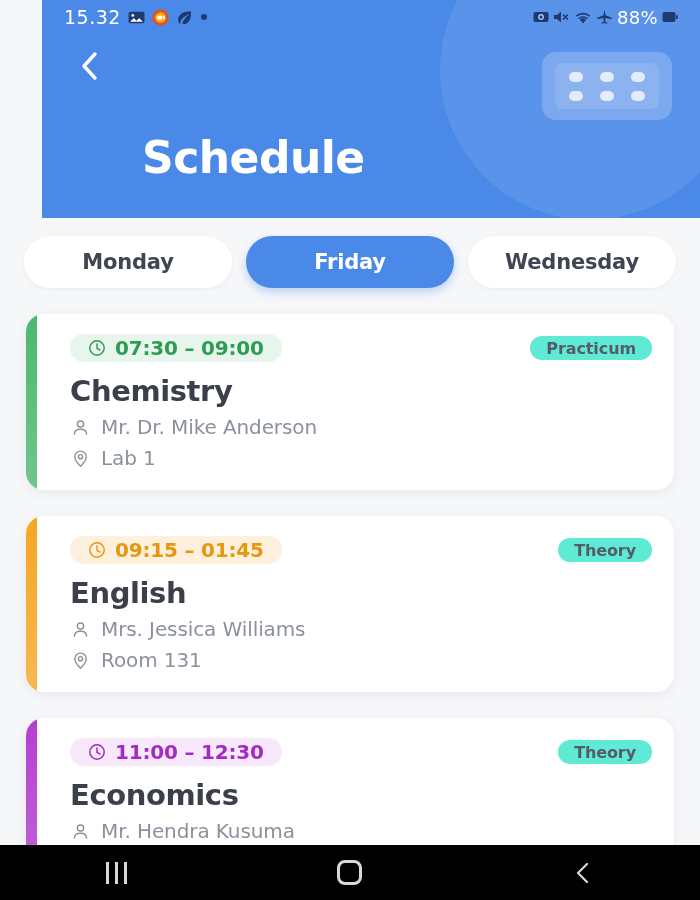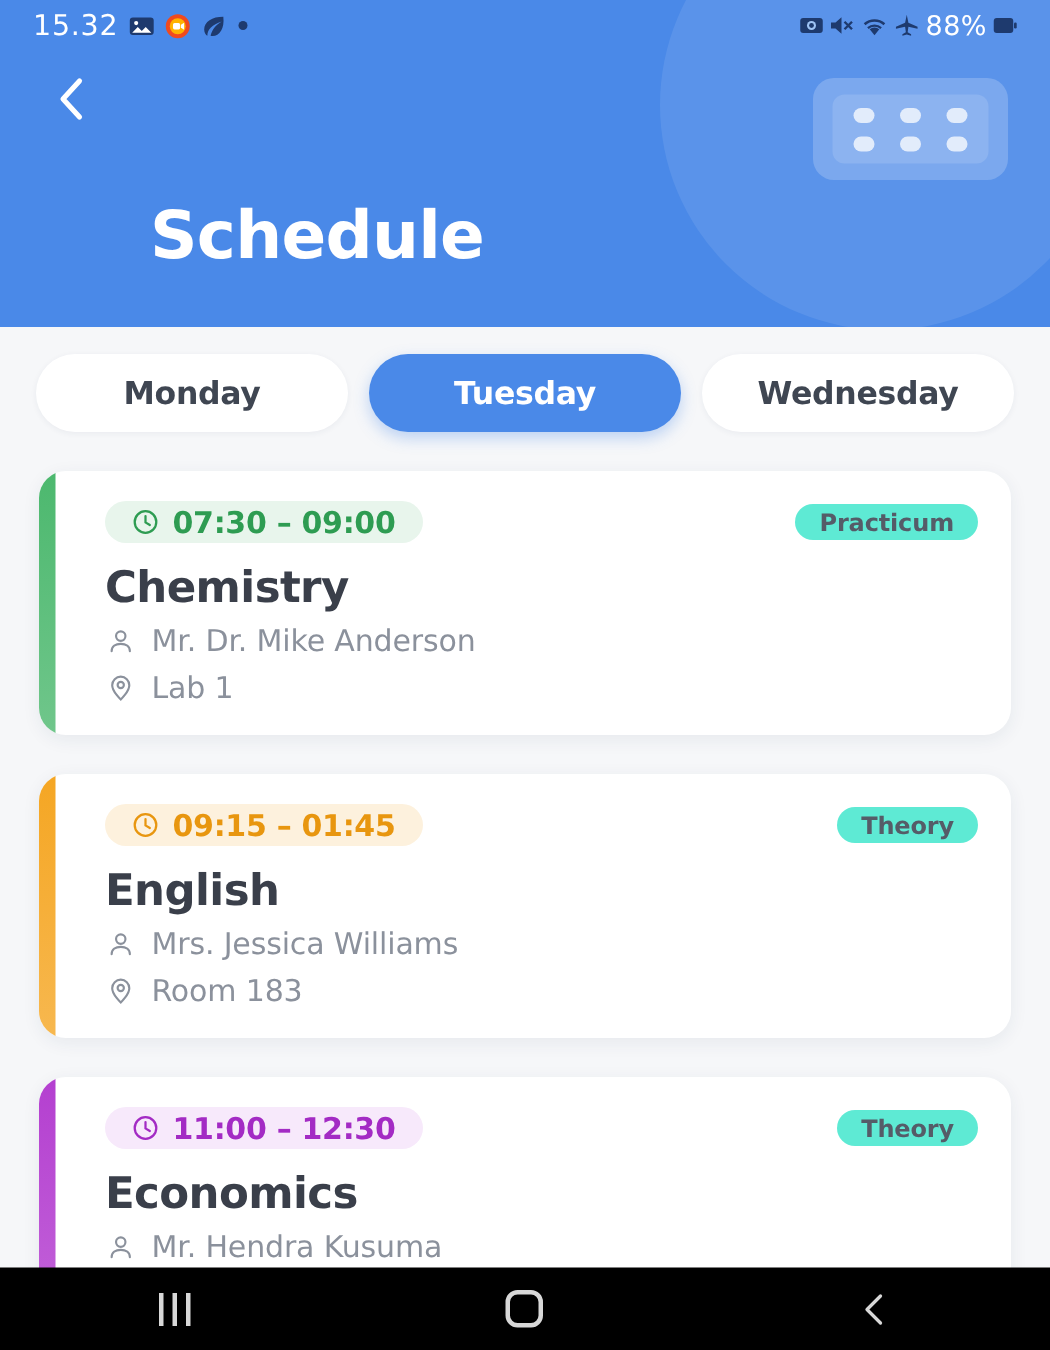--- a/index.html
+++ b/index.html
@@ -10,20 +10,21 @@
     overflow:hidden;
     position:relative;
   }
 
   
   .header {
     position:relative;
     height:218px;
     background:#4a89e8;
     overflow:hidden;
+    margin-left:42px;
   }
   .header-blob {
     position:absolute;
     right:-40px; top:-80px;
     width:300px; height:300px;
     border-radius:50%;
     background:rgba(255,255,255,0.09);
   }
   .status-bar {
     position:relative;
@@ -289,21 +290,21 @@
   </div>
 
   <div class="page-title">Schedule</div>
 </div>
 
 <div class="tabs">
   <div class="tab">
     <span>Monday</span>
   </div>
   <div class="tab active" style="background: rgb(74, 137, 232);">
-    <span>Tuesday</span>
+    <span>Friday</span>
   </div>
   <div class="tab">
     <span>Wednesday</span>
   </div>
 </div>
 
 <div class="card-list">
 
   <div class="card">
     <div class="accent" style="background: linear-gradient(rgb(76, 184, 110), rgba(76, 184, 110, 0.8));"></div>
@@ -360,21 +361,21 @@
       </span>
       <span>Mrs. Jessica Williams</span>
     </div>
     <div class="meta-row">
       <span class="mi">
         <svg width="19" height="19" viewBox="0 0 20 20">
             <path d="M10 18.2s6-5.6 6-10a6 6 0 10-12 0c0 4.4 6 10 6 10z" fill="none" stroke="#8b919c" stroke-width="1.5"></path>
             <circle cx="10" cy="8.1" r="2.2" fill="none" stroke="#8b919c" stroke-width="1.5"></circle>
           </svg>
       </span>
-      <span>Room 183</span>
+      <span>Room 131</span>
     </div>
   </div>
 
   <div class="card">
     <div class="accent" style="background: linear-gradient(rgb(180, 63, 208), rgba(180, 63, 208, 0.8));"></div>
     <div class="card-top">
       <span class="time-chip" style="background: rgb(247, 233, 251); color: rgb(163, 43, 196);">
         <svg width="18" height="18" viewBox="0 0 18 18">
           <circle cx="9" cy="9" r="7.2" fill="none" stroke="currentColor" stroke-width="1.5"></circle>
           <path d="M9 5v4.3l2.9 1.7" stroke="currentColor" stroke-width="1.5" fill="none" stroke-linecap="round"></path>

